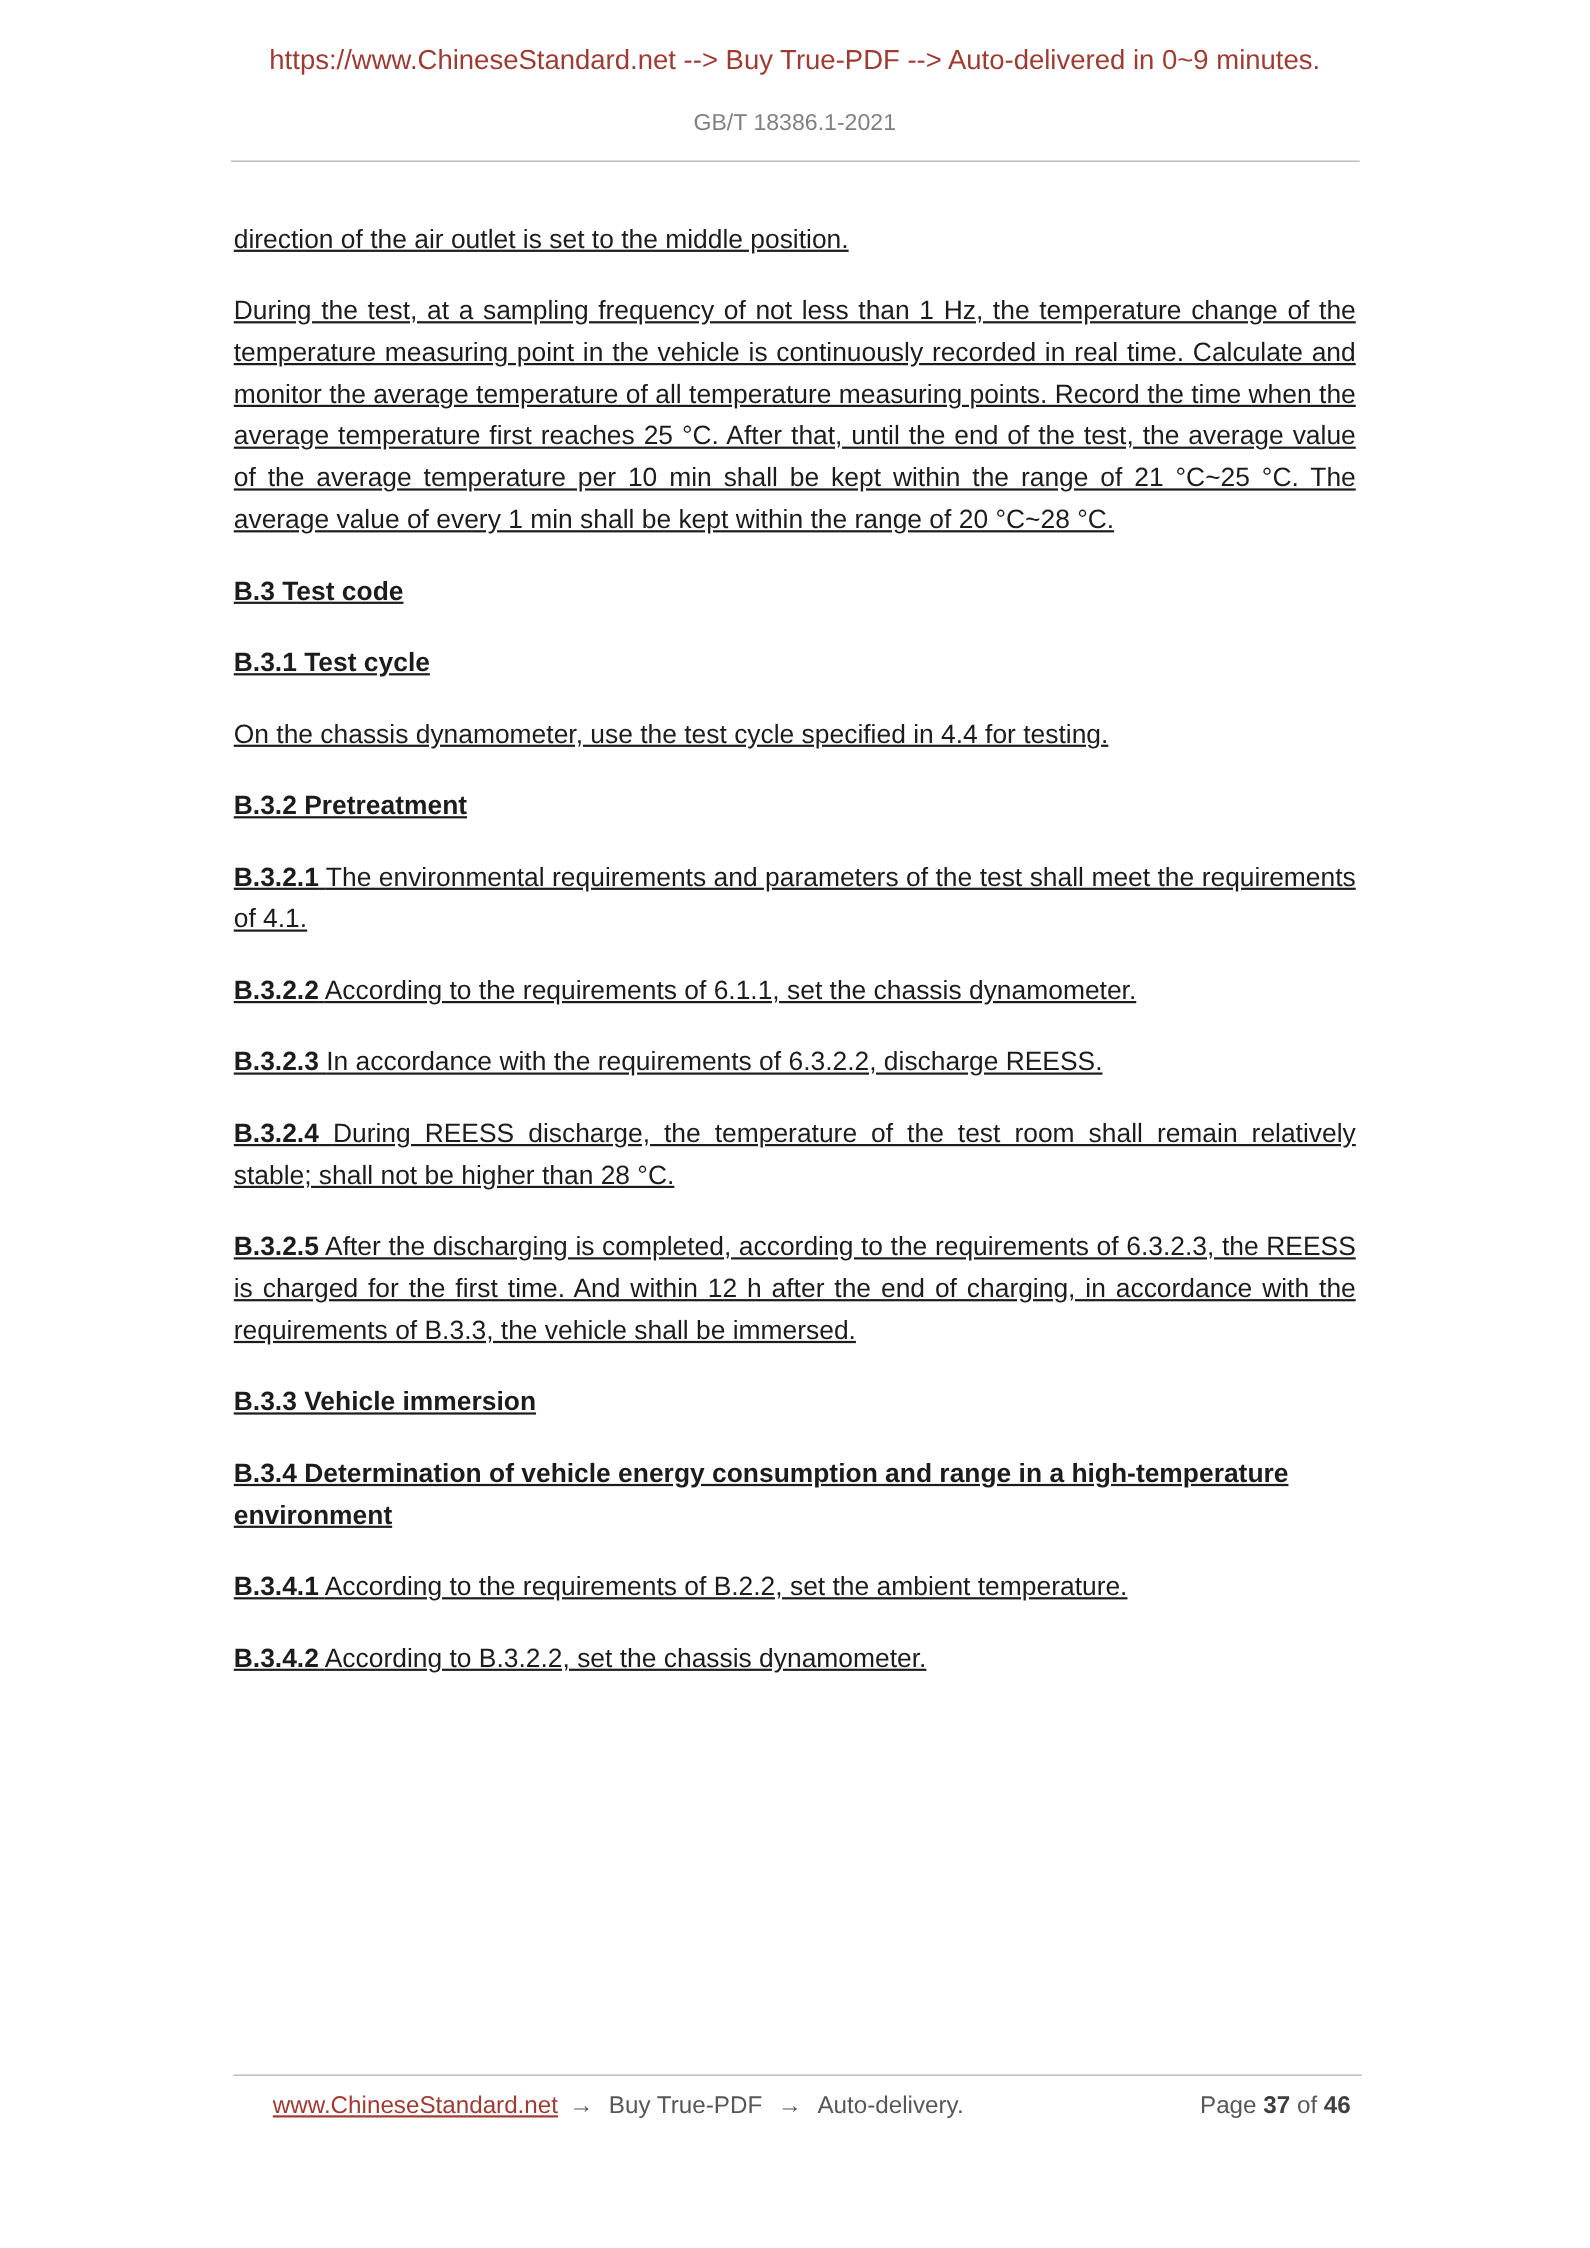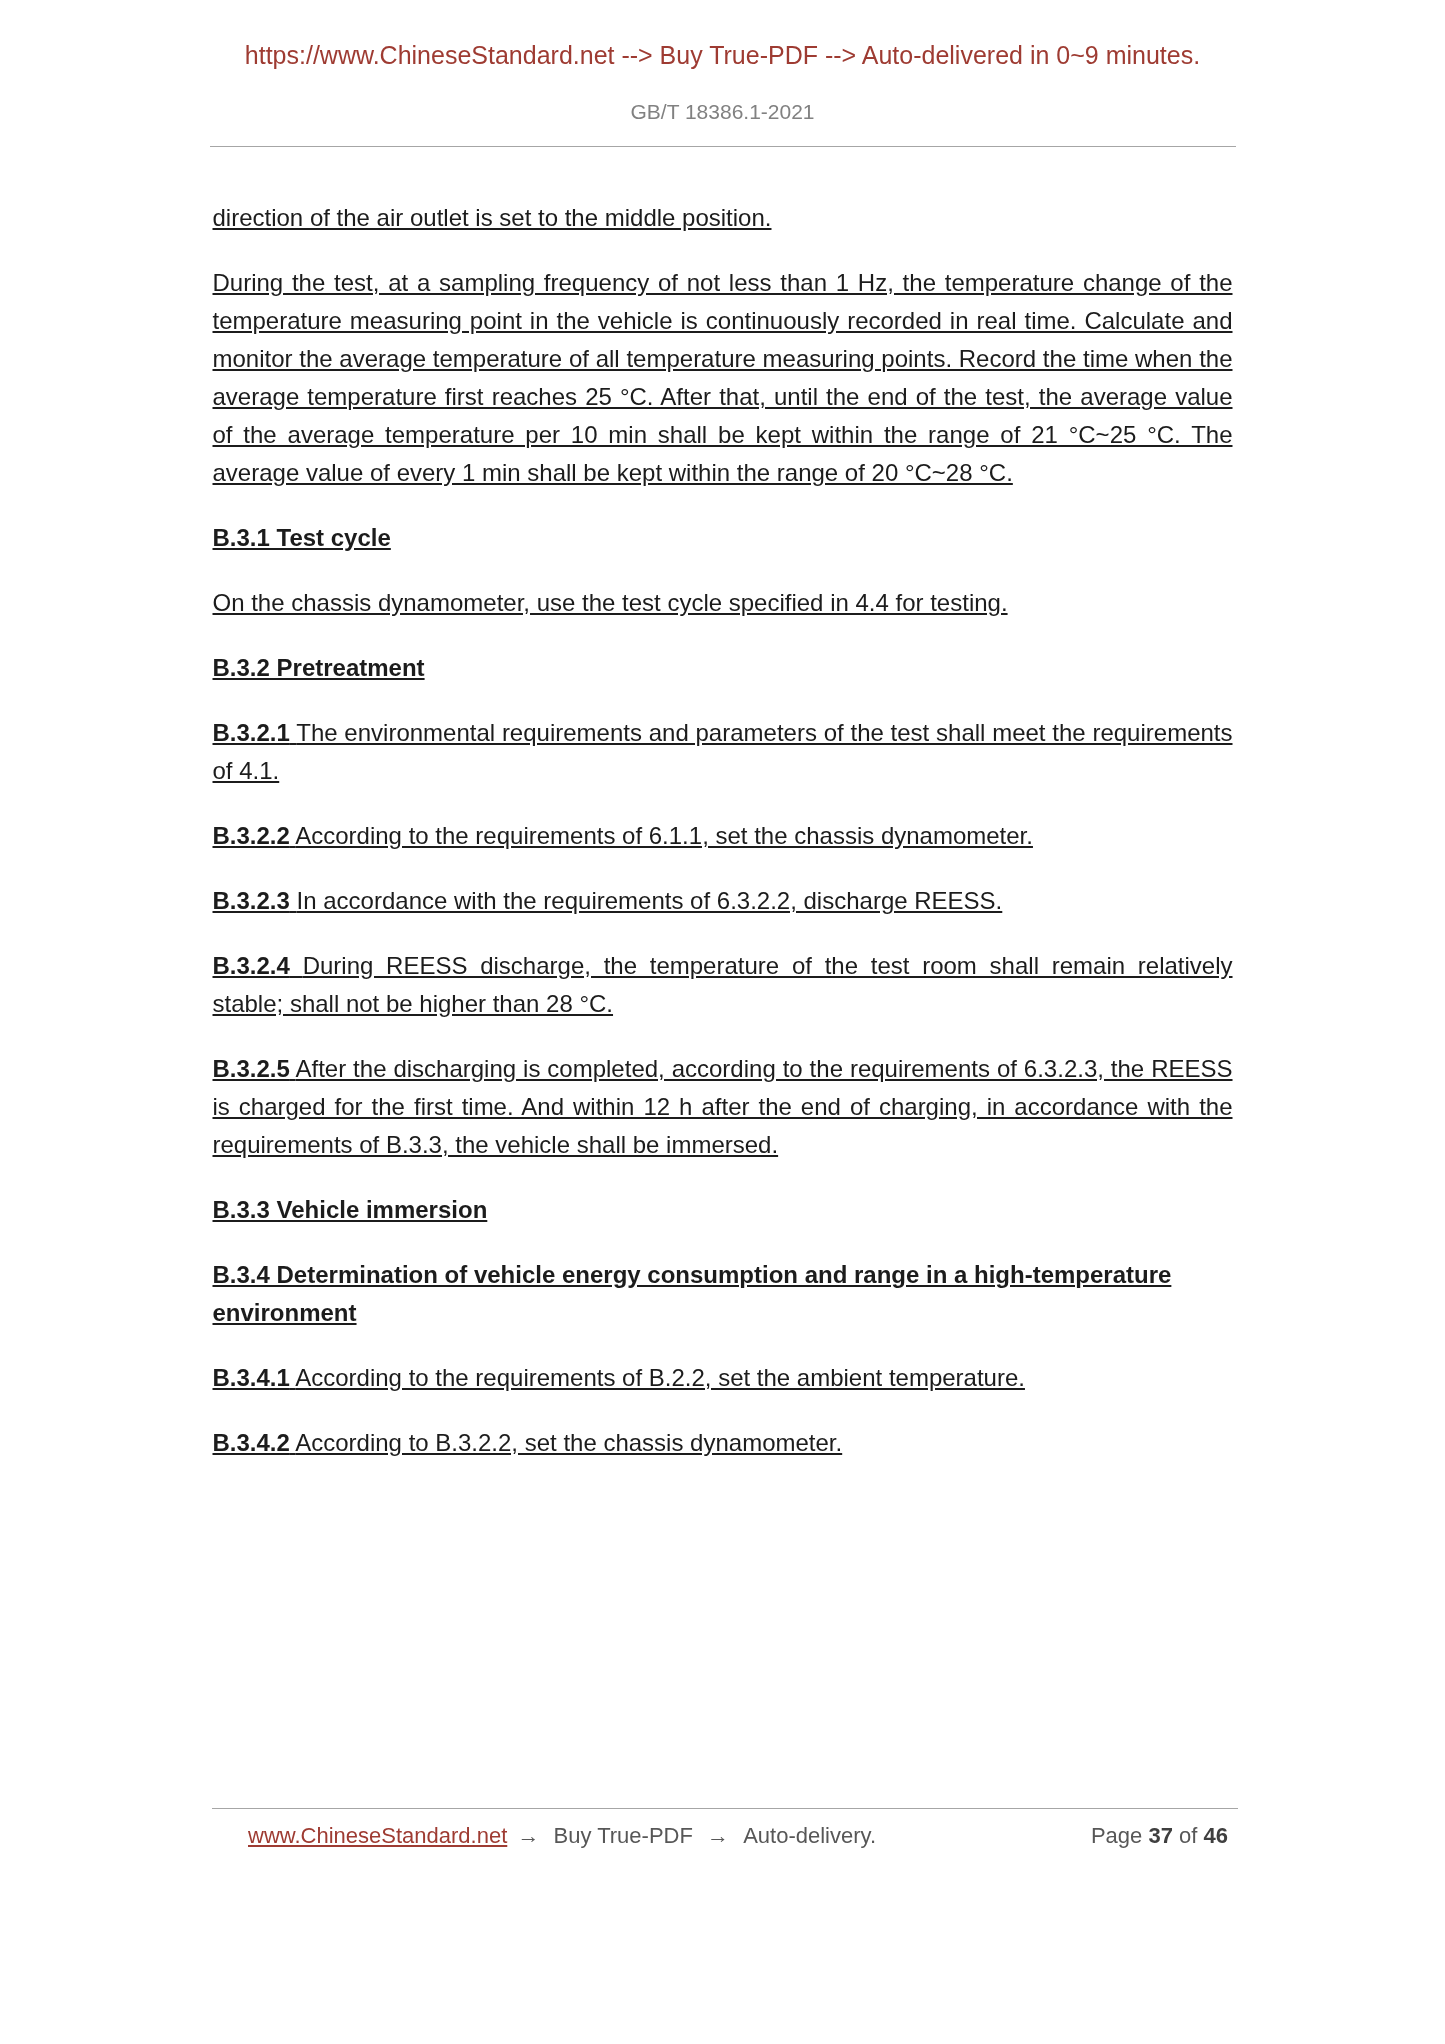--- a/index.html
+++ b/index.html
@@ -51,21 +51,21 @@
     .content h2 {
       font-size: 24px;
       font-weight: bold;
       line-height: 38px;
       margin: 10px 0 27px;
       text-align: left;
     }
     .clause .lead { font-weight: bold; }
     .footer {
       position: absolute;
-      top: 1808px;
+      top: 1886px;
       left: 212px;
       width: 1026px;
       border-top: 1px solid var(--rule-gray);
     }
     .footer-row {
       display: flex;
       justify-content: space-between;
       align-items: baseline;
       padding: 14px 10px 0 36px;
       font-size: 22px;
@@ -87,20 +87,21 @@
   <div class="header">
     <div class="url-line">https://www.ChineseStandard.net --&gt; Buy True-PDF --&gt; Auto-delivered in 0~9 minutes.</div>
     <div class="doc-number">GB/T 18386.1-2021</div>
     <div class="header-rule"></div>
   </div>
 
   <div class="content">
     <p>direction of the air outlet is set to the middle position.</p>
     <p>During the test, at a sampling frequency of not less than 1 Hz, the temperature change of the temperature measuring point in the vehicle is continuously recorded in real time. Calculate and monitor the average temperature of all temperature measuring points. Record the time when the average temperature first reaches 25 °C. After that, until the end of the test, the average value of the average temperature per 10 min shall be kept within the range of 21 °C~25 °C. The average value of every 1 min shall be kept within the range of 20 °C~28 °C.</p>
 
+    <h2>B.3 Test code</h2>
     <h2>B.3.1 Test cycle</h2>
 
     <p>On the chassis dynamometer, use the test cycle specified in 4.4 for testing.</p>
 
     <h2>B.3.2 Pretreatment</h2>
 
     <p class="clause">
       <strong class="lead">B.3.2.1</strong>
       <span>The environmental requirements and parameters of the test shall meet the requirements of 4.1.</span>
     </p>

